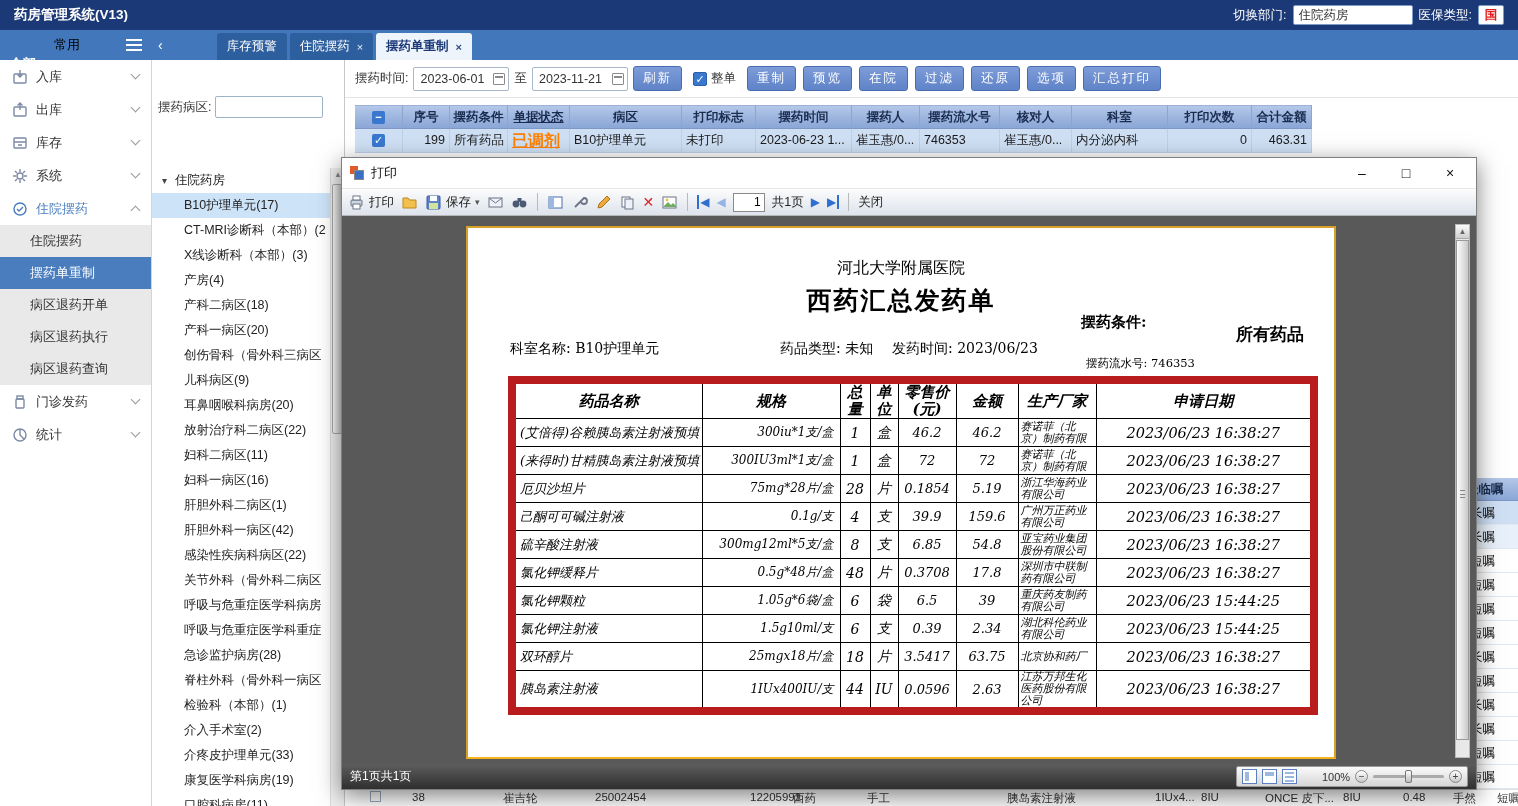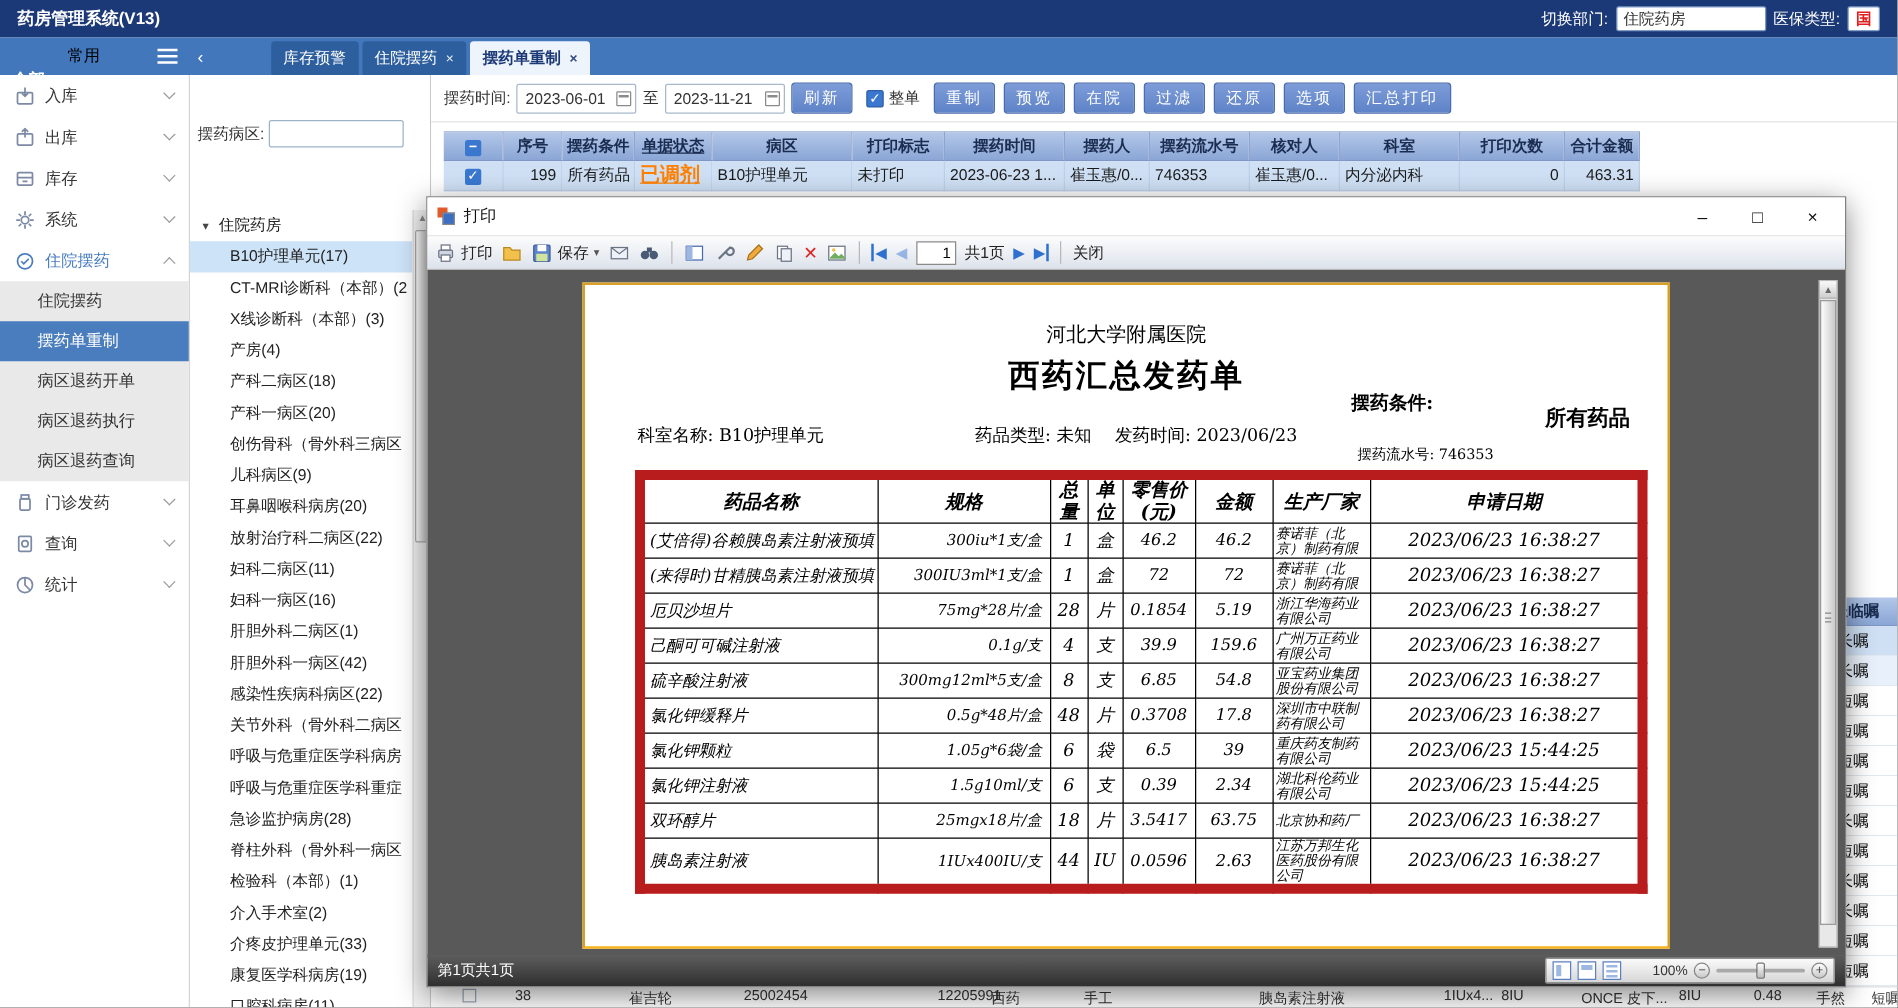--- a/index.html
+++ b/index.html
@@ -287,28 +287,20 @@
       <div class="subitem">病区退药开单</div>
       <div class="subitem">病区退药执行</div>
       <div class="subitem">病区退药查询</div>
     </div>
     <div class="sitem">
       <svg class="sicon" viewBox="0 0 16 16">
           <rect class="st" x="4" y="5" width="8" height="9" rx="1"></rect>
           <rect class="st" x="5" y="2" width="6" height="3"></rect>
         </svg>
       <span>门诊发药</span>
-        <span class="chev"></span>
-    </div>
-    <div class="sitem">
-      <svg class="sicon" viewBox="0 0 16 16">
-          <rect class="st" x="3" y="2" width="10" height="12" rx="1"></rect>
-          <circle class="st" cx="8" cy="8" r="2.5"></circle>
-        </svg>
-      <span>查询</span>
         <span class="chev"></span>
     </div>
     <div class="sitem">
       <svg class="sicon" viewBox="0 0 16 16">
           <circle class="st" cx="8" cy="8" r="6"></circle>
           <path class="st" d="M8 2v6l4 4"></path>
         </svg>
       <span>统计</span>
         <span class="chev"></span>
     </div>

